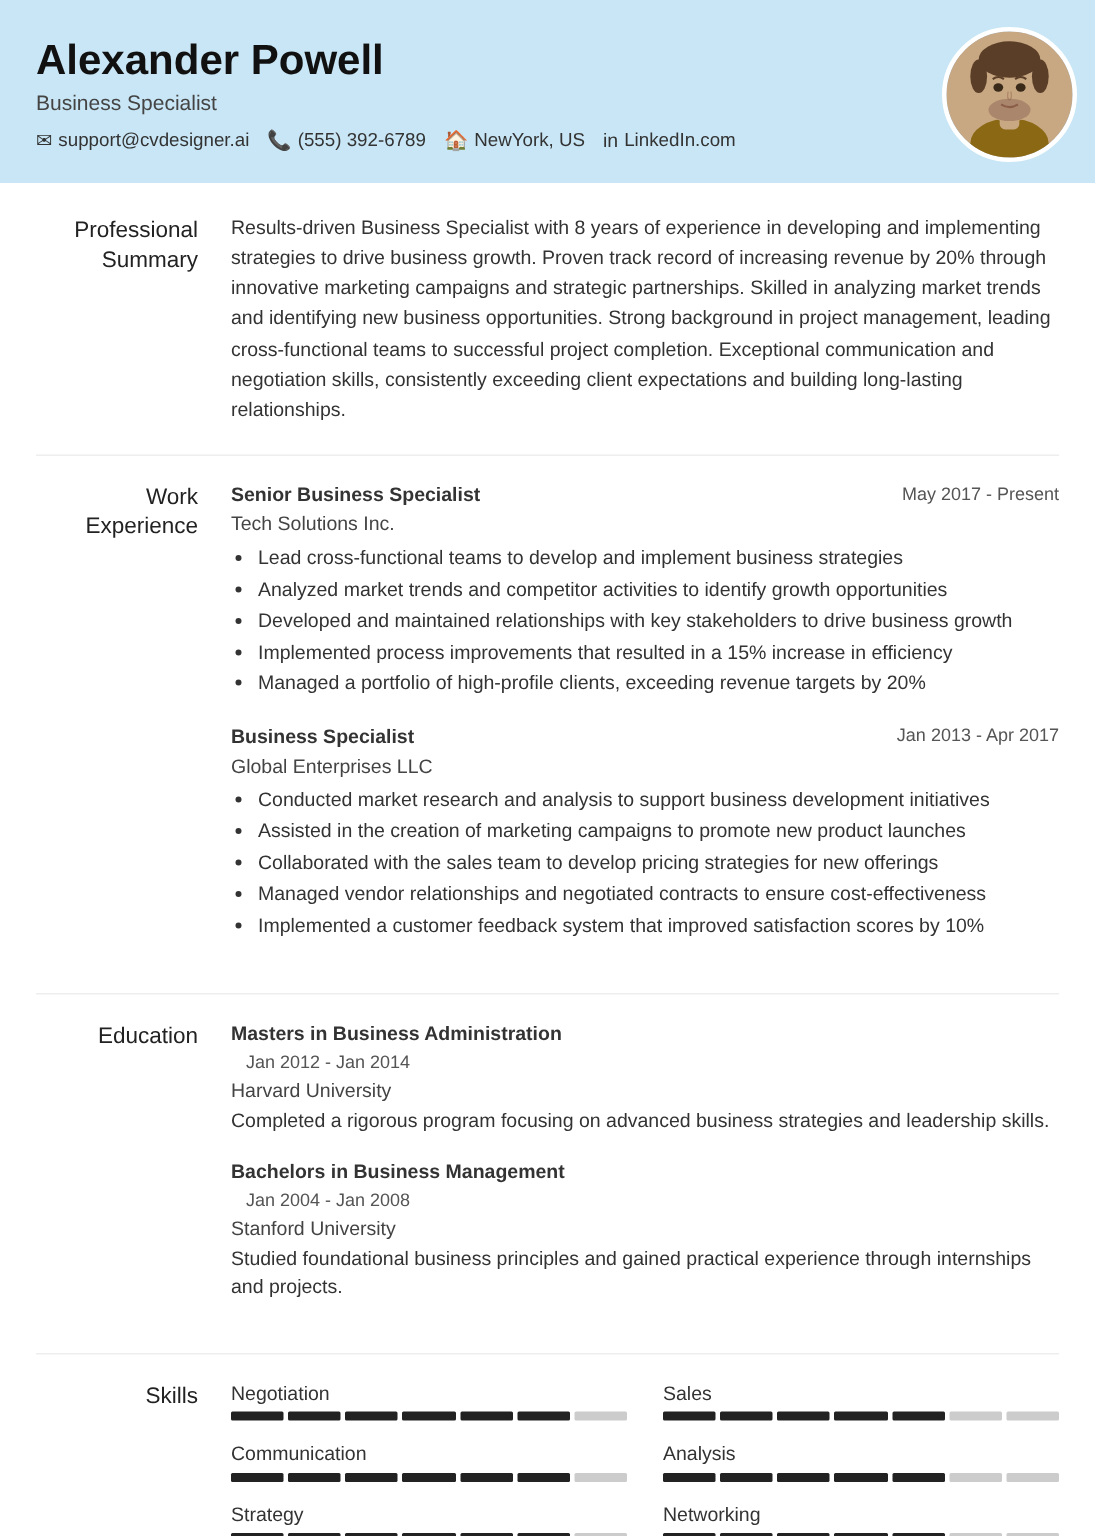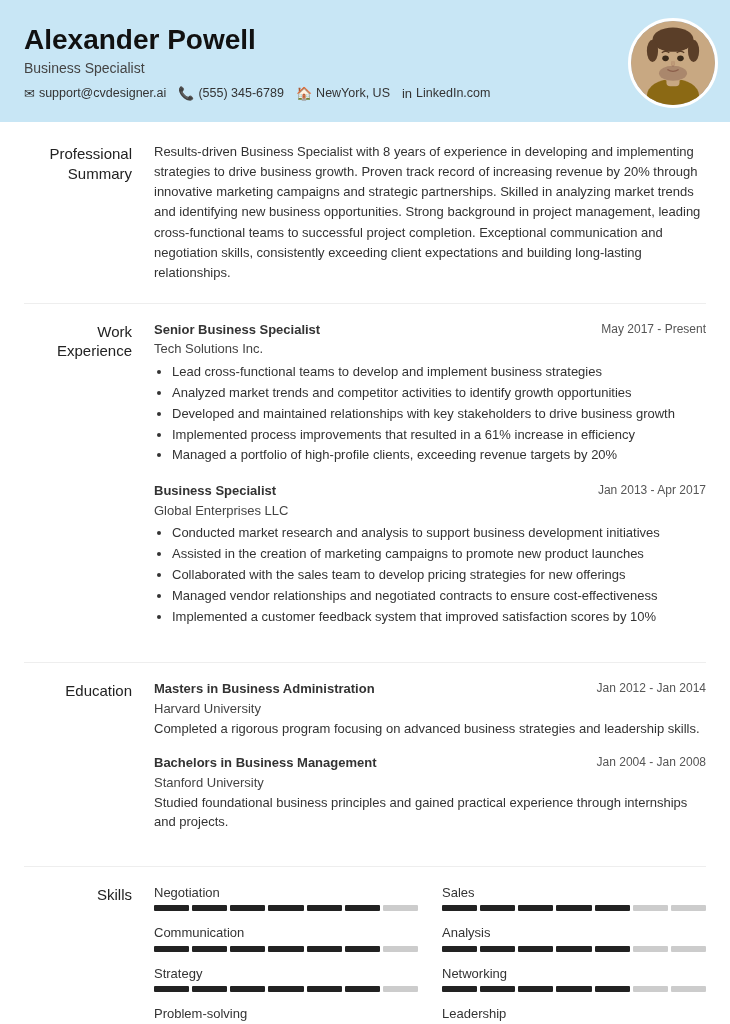--- a/index.html
+++ b/index.html
@@ -132,20 +132,21 @@
       line-height: 1.45;
     }
 
     
     .edu-item {
       margin-bottom: 14px;
     }
     .edu-header {
       display: flex;
       justify-content: space-between;
+      flex-direction: column;
     }
     .edu-degree {
       font-weight: bold;
       font-size: 13px;
     }
     .edu-date {
       font-size: 12px;
       color: #555;
       white-space: nowrap;
       margin-left: 10px;
@@ -200,21 +201,21 @@
   <div class="header-left">
     <div class="header-name">Alexander Powell</div>
     <div class="header-title">Business Specialist</div>
     <div class="header-contact">
       <div class="contact-item">
         <span class="contact-icon">✉</span>
         <span>support@cvdesigner.ai</span>
       </div>
       <div class="contact-item">
         <span class="contact-icon">📞</span>
-        <span>(555) 345-6789</span>
+        <span>(555) 392-6789</span>
       </div>
       <div class="contact-item">
         <span class="contact-icon">🏠</span>
         <span>NewYork, US</span>
       </div>
       <div class="contact-item">
         <span class="contact-icon">in</span>
         <span>LinkedIn.com</span>
       </div>
     </div>
@@ -266,21 +267,21 @@
         <div class="job">
           <div class="job-header">
             <span class="job-title">Senior Business Specialist</span>
             <span class="job-date">May 2017 - Present</span>
           </div>
           <div class="job-company">Tech Solutions Inc.</div>
           <ul class="job-bullets">
             <li>Lead cross-functional teams to develop and implement business strategies</li>
             <li>Analyzed market trends and competitor activities to identify growth opportunities</li>
             <li>Developed and maintained relationships with key stakeholders to drive business growth</li>
-            <li>Implemented process improvements that resulted in a 61% increase in efficiency</li>
+            <li>Implemented process improvements that resulted in a 15% increase in efficiency</li>
             <li>Managed a portfolio of high-profile clients, exceeding revenue targets by 20%</li>
           </ul>
         </div>
         <div class="job">
           <div class="job-header">
             <span class="job-title">Business Specialist</span>
             <span class="job-date">Jan 2013 - Apr 2017</span>
           </div>
           <div class="job-company">Global Enterprises LLC</div>
           <ul class="job-bullets">

